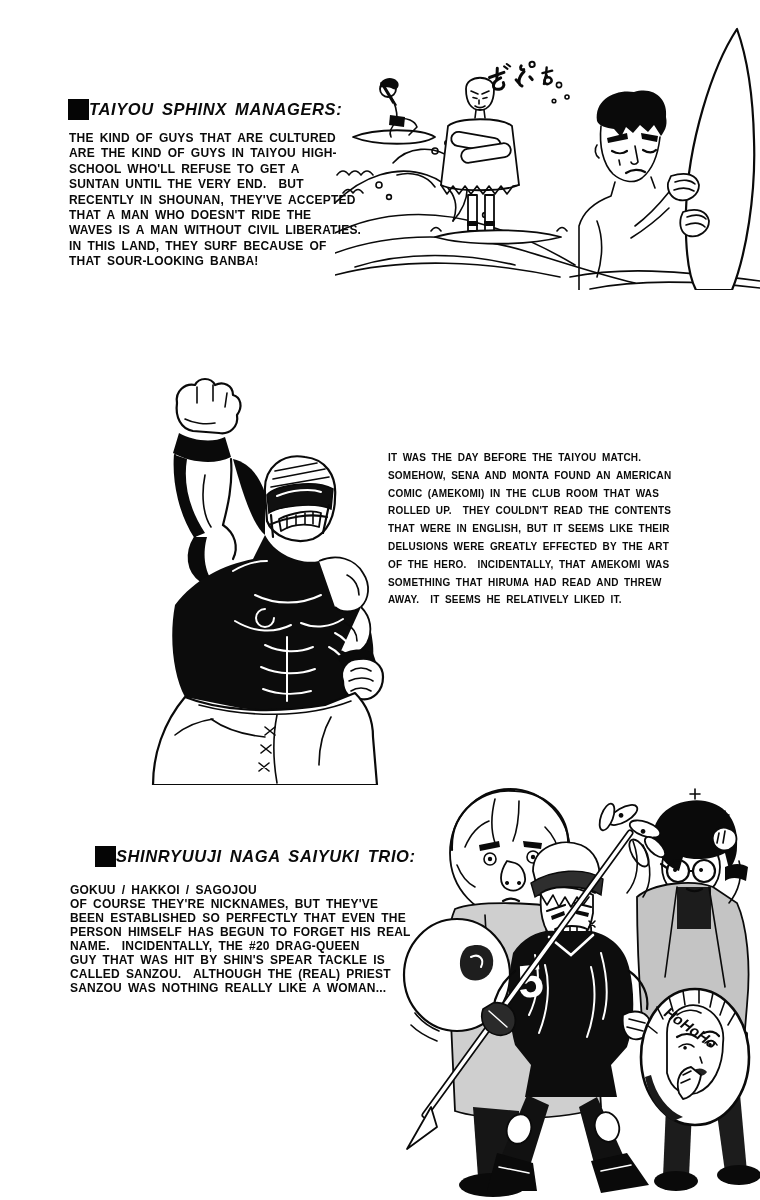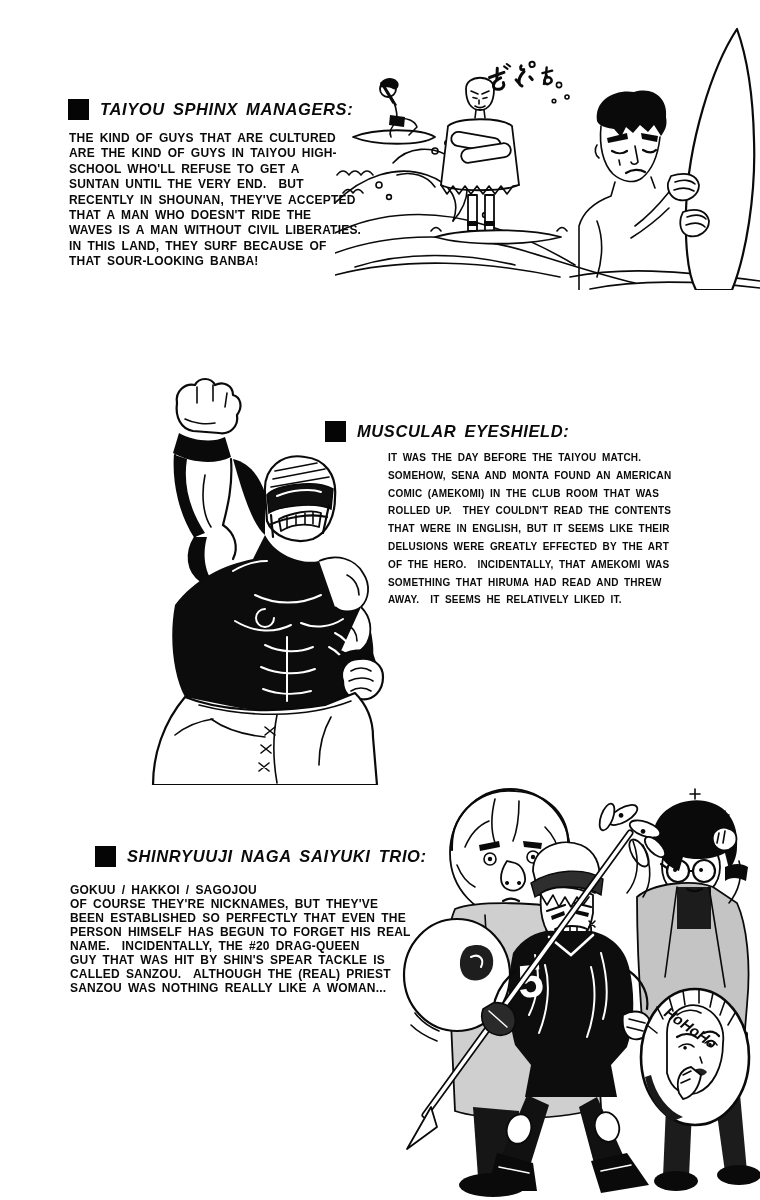--- a/index.html
+++ b/index.html
@@ -7,21 +7,21 @@
     position:relative;
     width:760px;height:1200px;
     background:#ffffff;
     overflow:hidden;
     font-family:"Liberation Sans", sans-serif;
     color:#0a0a0a;
     margin:0 auto;
   }
   .abs{position:absolute;}
   .hdr{
-    display:flex;align-items:center;gap:11px;
+    display:flex;align-items:center;
   }
   .bullet{
     width:21px;height:21px;background:#050505;flex:0 0 auto;
   }
   .hdr-text{
     font-size:16.5px;font-weight:bold;font-style:italic;
     letter-spacing:0.6px;word-spacing:3px;white-space:nowrap;
   }
   .body-text{
     font-size:12px;font-weight:bold;
@@ -197,24 +197,20 @@
     <g>
       <path class="wfill" style="stroke-width:2.2" d="M70,322 C100,334 150,340 210,330 L240,318 C252,330 258,346 258,362 L262,410 L38,410 C38,380 48,348 70,322 Z"></path>
       <path class="ink" d="M84,330 C130,342 190,344 236,326"></path>
       <path class="ink" d="M162,340 C158,360 158,385 162,408"></path>
       <path class="ink" d="M150,352 L160,360 M160,352 L150,360 M146,370 L156,378 M156,370 L146,378 M144,388 L154,396 M154,388 L144,396"></path>
       <path class="ink" d="M96,344 C110,354 130,360 150,362 M216,342 C208,356 204,372 204,390"></path>
       <path class="ink" d="M60,360 C70,352 84,346 98,344"></path>
     </g>
   </svg>
 
-  <div class="abs hdr" style="left:325px;top:421px;">
-    <span class="bullet"></span>
-    <span class="hdr-text">MUSCULAR EYESHIELD:</span>
-  </div>
   <div class="abs body-text s2" style="left:388px;top:449px;">IT WAS THE DAY BEFORE THE TAIYOU MATCH.
 SOMEHOW, SENA AND MONTA FOUND AN AMERICAN
 COMIC (AMEKOMI) IN THE CLUB ROOM THAT WAS
 ROLLED UP.  THEY COULDN'T READ THE CONTENTS
 THAT WERE IN ENGLISH, BUT IT SEEMS LIKE THEIR
 DELUSIONS WERE GREATLY EFFECTED BY THE ART
 OF THE HERO.  INCIDENTALLY, THAT AMEKOMI WAS
 SOMETHING THAT HIRUMA HAD READ AND THREW
 AWAY.  IT SEEMS HE RELATIVELY LIKED IT.</div>
 

